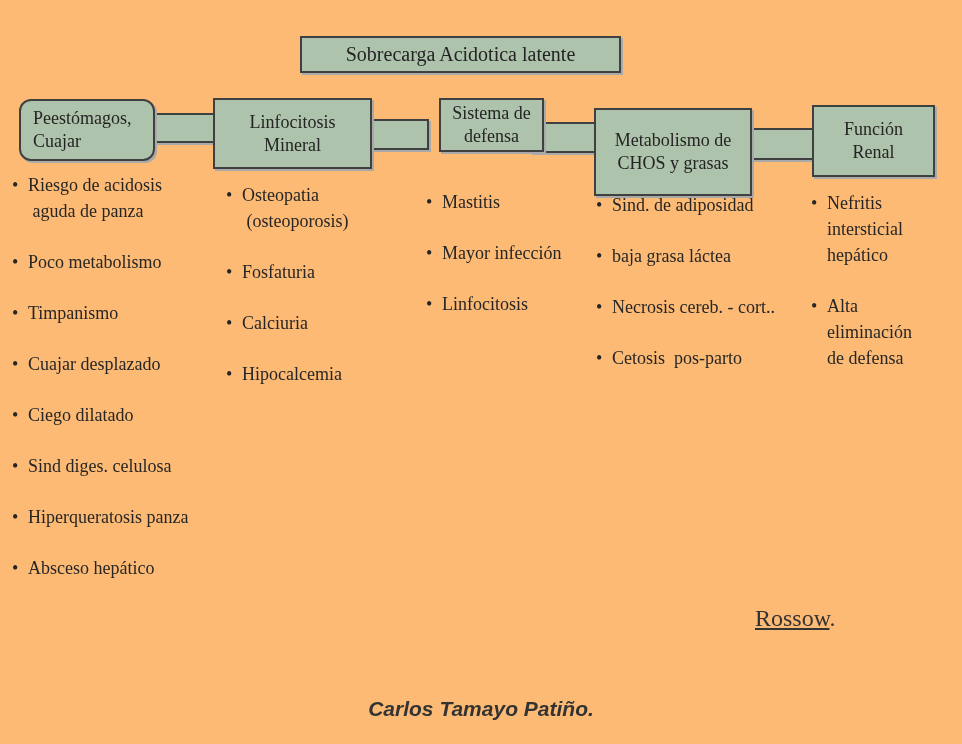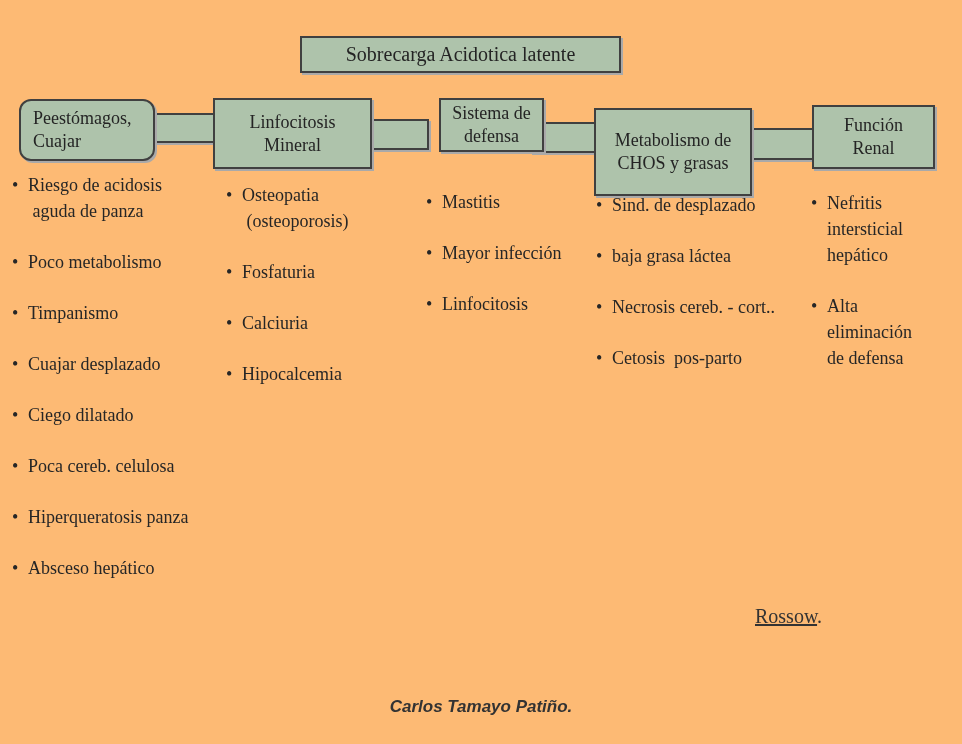--- a/index.html
+++ b/index.html
@@ -51,21 +51,21 @@
   }
   .node.align-left {
     justify-content: flex-start;
     text-align: left;
     padding-left: 12px;
   }
   .b1 { left: 19px;  top: 99px;  width: 136px; height: 62px; border-radius: 12px; }
   .b2 { left: 213px; top: 98px;  width: 159px; height: 71px; }
   .b3 { left: 439px; top: 98px;  width: 105px; height: 54px; text-align: center; }
   .b4 { left: 594px; top: 108px; width: 158px; height: 88px; }
-  .b5 { left: 812px; top: 105px; width: 123px; height: 64px; }
+  .b5 { left: 812px; top: 105px; width: 123px; height: 72px; }
   
   .connector {
     position: absolute;
     background: var(--box-fill, #aec3ab);
     border: 2px solid var(--box-border, #404040);
     box-shadow: 2px 2px 0 #a9a9a9;
     box-sizing: border-box;
     z-index: 1;
   }
   .c1 { left: 153px; top: 113px; width: 62px; height: 30px; }
@@ -91,33 +91,33 @@
     flex: 0 0 16px;
     width: 16px;
   }
   .btext {
     white-space: pre-wrap;
   }
   
   .citation {
     position: absolute;
     left: 755px; top: 605px;
-    font-size: 20px;
+    font-size: 24px;
     color: #333333;
   }
   .citation .cite-name { text-decoration: underline; }
   .credit {
     position: absolute;
     left: 0; right: 0;
     top: 697px;
     text-align: center;
     font-family: "Liberation Sans", "DejaVu Sans", sans-serif;
     font-weight: bold;
     font-style: italic;
-    font-size: 17px;
+    font-size: 21px;
     color: #333333;
   }
 </style>
 </head>
 <body>
 
 <div id="slide">
 
   <div class="title-box">
     <span>Sobrecarga Acidotica latente</span>
@@ -166,21 +166,21 @@
     <div class="bullet-item">
       <span class="bullet">•</span>
       <span class="btext">Cuajar desplazado</span>
     </div>
     <div class="bullet-item">
       <span class="bullet">•</span>
       <span class="btext">Ciego dilatado</span>
     </div>
     <div class="bullet-item">
       <span class="bullet">•</span>
-      <span class="btext">Poca cereb. celulosa</span>
+      <span class="btext">Sind diges. celulosa</span>
     </div>
     <div class="bullet-item">
       <span class="bullet">•</span>
       <span class="btext">Hiperqueratosis panza</span>
     </div>
     <div class="bullet-item">
       <span class="bullet">•</span>
       <span class="btext">Absceso hepático</span>
     </div>
   </div>
@@ -216,21 +216,21 @@
     </div>
     <div class="bullet-item">
       <span class="bullet">•</span>
       <span class="btext">Linfocitosis</span>
     </div>
   </div>
 
   <div class="col col4">
     <div class="bullet-item">
       <span class="bullet">•</span>
-      <span class="btext">Sind. de desplazado</span>
+      <span class="btext">Sind. de adiposidad</span>
     </div>
     <div class="bullet-item">
       <span class="bullet">•</span>
       <span class="btext">baja grasa láctea</span>
     </div>
     <div class="bullet-item">
       <span class="bullet">•</span>
       <span class="btext">Necrosis cereb. - cort..</span>
     </div>
     <div class="bullet-item">

